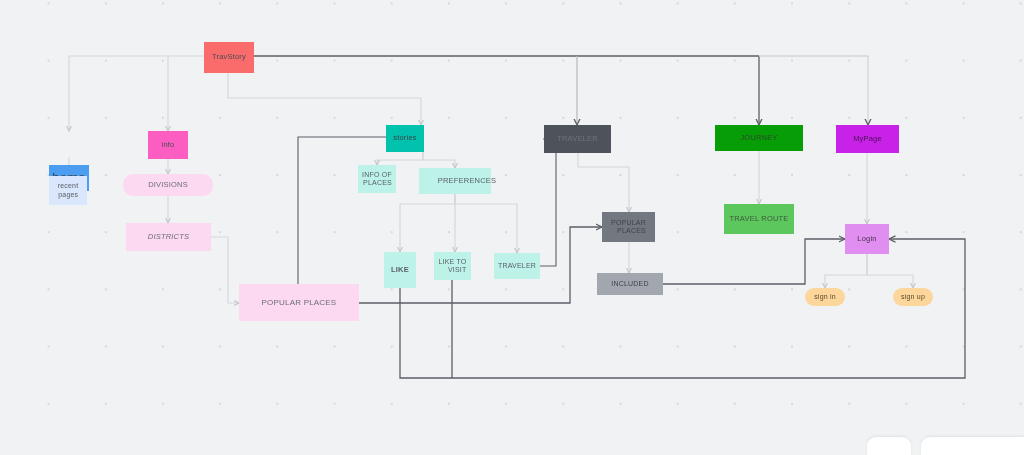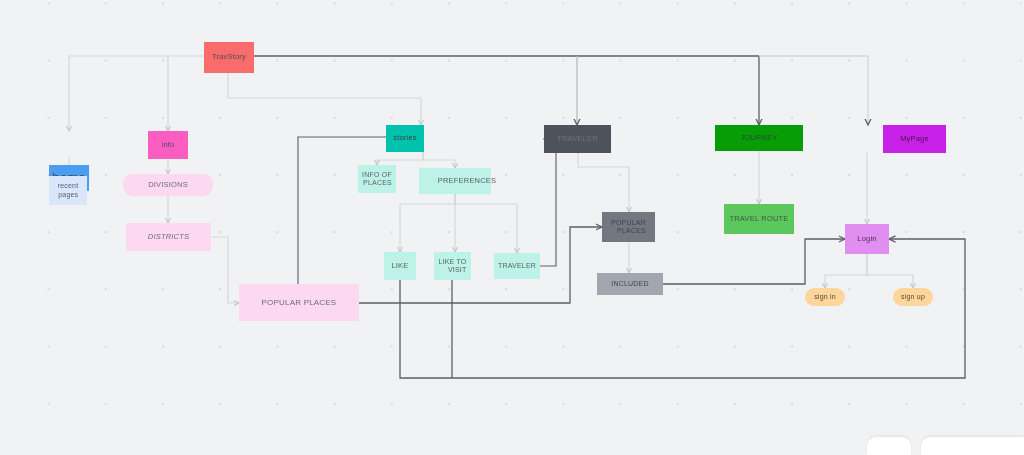--- a/index.html
+++ b/index.html
@@ -110,31 +110,31 @@
       <div class="node" style="left: 49px; top: 176px; width: 38px; height: 29px; background: rgb(217, 230, 252); color: rgb(90, 94, 102); font-size: 7px;">recent
 pages</div>
       <div class="node" style="left: 148px; top: 131px; width: 40px; height: 28px; background: rgb(251, 94, 192); color: rgb(74, 77, 85); font-size: 7.5px;">info</div>
       <div class="node" style="left: 123px; top: 174px; width: 90px; height: 22px; background: rgb(253, 216, 241); color: rgb(106, 109, 117); font-size: 7.5px; border-radius: 10px;">DIVISIONS</div>
       <div class="node" style="left: 126px; top: 223px; width: 85px; height: 28px; background: rgb(253, 216, 241); color: rgb(106, 109, 117); font-size: 7.5px; font-style: italic;">DISTRICTS</div>
       <div class="node" style="left: 239px; top: 284px; width: 120px; height: 37px; background: rgb(253, 216, 241); color: rgb(106, 109, 117); font-size: 8px;">POPULAR PLACES</div>
       <div class="node" style="left: 386px; top: 125px; width: 38px; height: 27px; background: rgb(0, 194, 173); color: rgb(63, 67, 75); font-size: 7.5px;">stories</div>
       <div class="node" style="left: 358px; top: 165px; width: 38px; height: 28px; background: rgb(189, 242, 232); color: rgb(90, 94, 102); font-size: 7px;">INFO OF
 PLACES</div>
       <div class="node" style="left: 419px; top: 168px; width: 72px; height: 26px; background: rgb(189, 242, 232); color: rgb(90, 94, 102); font-size: 7.5px; padding-left: 24px;">PREFERENCES</div>
-      <div class="node" style="left: 384px; top: 252px; width: 32px; height: 28px; background: rgb(189, 242, 232); color: rgb(90, 94, 102); font-size: 7.5px;">LIKE</div>
+      <div class="node" style="left: 384px; top: 252px; width: 32px; height: 36px; background: rgb(189, 242, 232); color: rgb(90, 94, 102); font-size: 7.5px; font-weight: bold;">LIKE</div>
       <div class="node" style="left: 434px; top: 252px; width: 37px; height: 28px; background: rgb(189, 242, 232); color: rgb(90, 94, 102); font-size: 7px;">LIKE TO
 VISIT</div>
       <div class="node" style="left: 494px; top: 253px; width: 46px; height: 26px; background: rgb(189, 242, 232); color: rgb(90, 94, 102); font-size: 7px;">TRAVELER</div>
       <div class="node" style="left: 544px; top: 125px; width: 67px; height: 28px; background: rgb(78, 82, 91); color: rgb(111, 115, 123); font-size: 7.5px;">TRAVELER</div>
       <div class="node" style="left: 602px; top: 212px; width: 53px; height: 30px; background: rgb(115, 119, 127); color: rgb(63, 67, 75); font-size: 7px;">POPULAR
 PLACES</div>
       <div class="node" style="left: 597px; top: 273px; width: 66px; height: 22px; background: rgb(162, 166, 174); color: rgb(63, 67, 75); font-size: 7px;">INCLUDED</div>
       <div class="node" style="left: 715px; top: 125px; width: 88px; height: 26px; background: rgb(6, 157, 7); color: rgb(46, 74, 46); font-size: 7.5px;">JOURNEY</div>
       <div class="node" style="left: 724px; top: 204px; width: 70px; height: 30px; background: rgb(91, 199, 92); color: rgb(63, 90, 63); font-size: 7.5px;">TRAVEL ROUTE</div>
-      <div class="node" style="left: 836px; top: 125px; width: 63px; height: 28px; background: rgb(200, 33, 232); color: rgb(74, 20, 85); font-size: 7.5px; margin-left: 47px;">MyPage</div>
+      <div class="node" style="left: 836px; top: 125px; width: 63px; height: 28px; background: rgb(200, 33, 232); color: rgb(74, 20, 85); font-size: 7.5px;">MyPage</div>
       <div class="node" style="left: 845px; top: 224px; width: 44px; height: 30px; background: rgb(224, 142, 240); color: rgb(74, 48, 80); font-size: 7.5px;">Login</div>
       <div class="node pill" style="left: 805px; top: 288px; width: 40px; height: 18px; background: rgb(252, 214, 154); color: rgb(90, 74, 42); font-size: 7px;">sign in</div>
       <div class="node pill" style="left: 893px; top: 288px; width: 40px; height: 18px; background: rgb(252, 214, 154); color: rgb(90, 74, 42); font-size: 7px;">sign up</div>
     </div>
 
   <div class="bottombar" style="left:867px;width:44px;height:18px;"></div>
   <div class="bottombar" style="left:921px;width:103px;height:18px;border-radius:9px 0 0 0;"></div>
 </div>
 
 </body></html>

